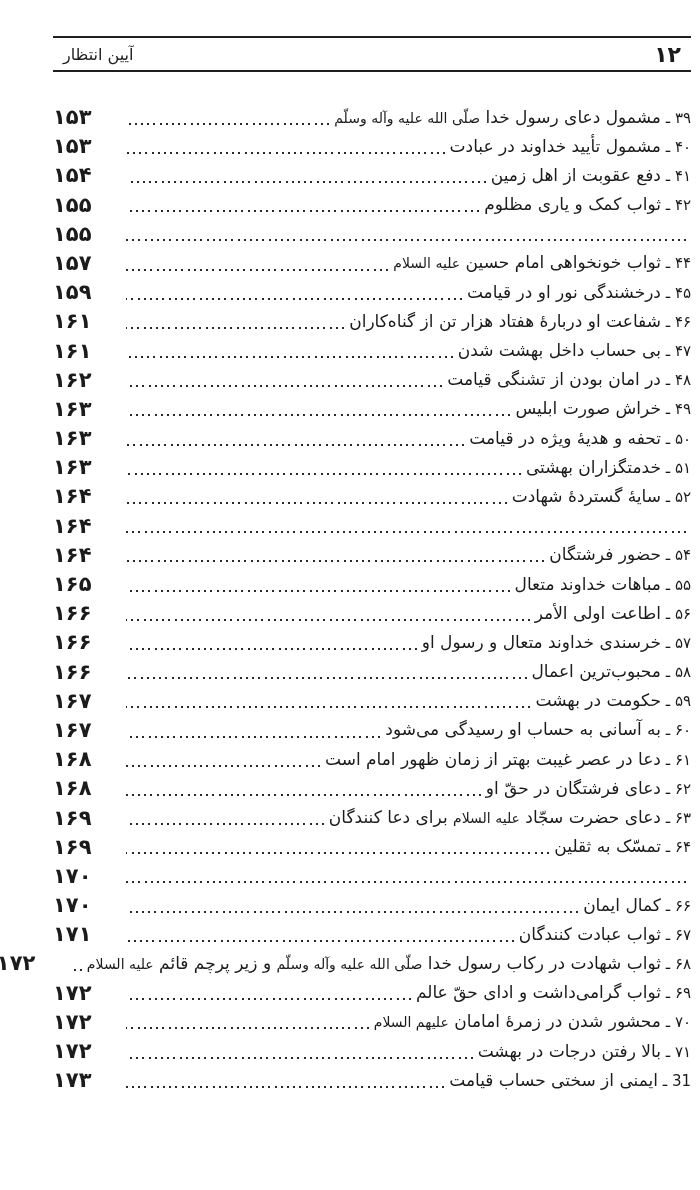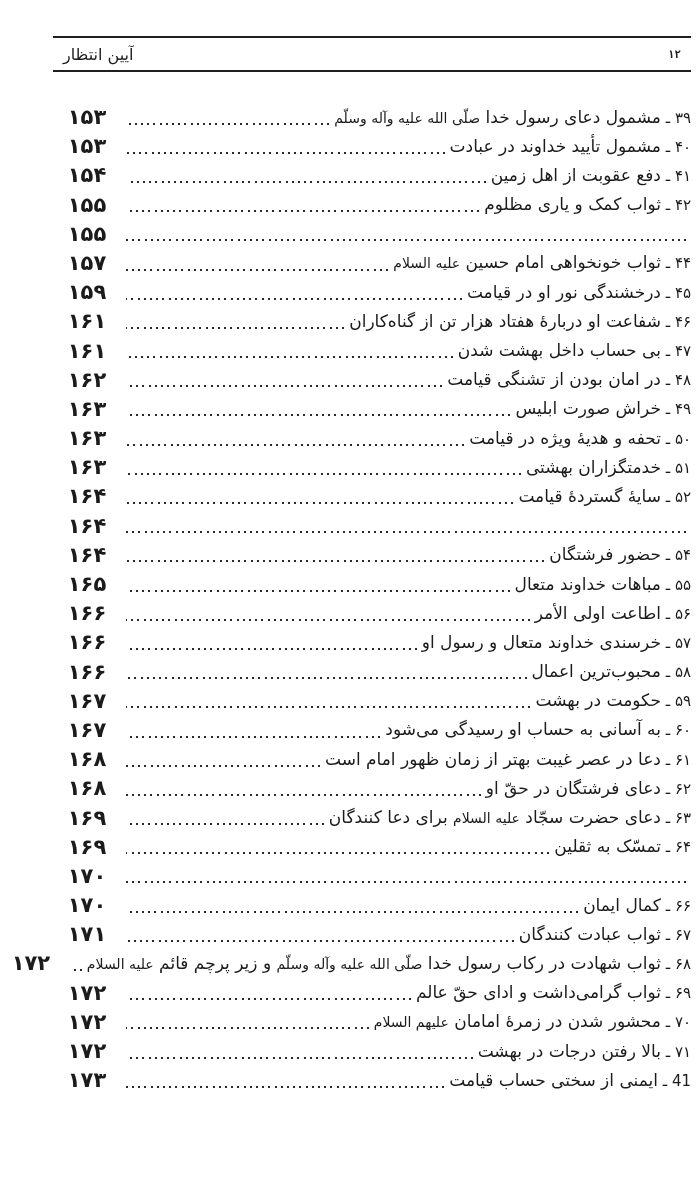--- a/index.html
+++ b/index.html
@@ -26,23 +26,22 @@
     align-items:center;
     height:32px;
     padding:0 10px;
   }
   .book-title{
     direction:rtl;
     font-size:16px;
     letter-spacing:.2px;
   }
   .folio{
-    font-size:11px;
+    font-size:22px;
     font-weight:600;
-    font-family:Liberation Mono, monospace;
   }
   
   .toc{
     direction:rtl;
     margin-top:31px;
   }
   .row{
     display:flex;
     align-items:center;
     height:29.2px;
@@ -66,21 +65,21 @@
     min-width:12px;
     height:2px;
     margin:0 5px;
     position:relative;
     top:6px;
     background-image:repeating-linear-gradient(to left,#2a2a2a 0,#2a2a2a 2px,transparent 2px,transparent 6.2px);
   }
   .page-num{
     flex:0 0 68px;
     width:68px;
-    text-align:center;
+    text-align:left;
     direction:ltr;
     font-size:21px;
     font-weight:bold;
     letter-spacing:3px;
     line-height:29.2px;
   }
 </style>
 </head>
 <body>
 
@@ -153,21 +152,21 @@
     <span class="entry-text"><span class="entry-num">۵۰ ـ </span><span class="t">تحفه و هدیهٔ ویژه در قیامت</span></span>
     <span class="leader"></span>
     <span class="page-num">۱۶۳</span>
   </div>
       <div class="row">
     <span class="entry-text"><span class="entry-num">۵۱ ـ </span><span class="t">خدمتگزاران بهشتی</span></span>
     <span class="leader"></span>
     <span class="page-num">۱۶۳</span>
   </div>
       <div class="row">
-    <span class="entry-text"><span class="entry-num">۵۲ ـ </span><span class="t">سایهٔ گستردهٔ قیامت</span></span>
+    <span class="entry-text"><span class="entry-num">۵۲ ـ </span><span class="t">سایهٔ گستردهٔ شهادت</span></span>
     <span class="leader"></span>
     <span class="page-num">۱۶۴</span>
   </div>
       <div class="row">
     <span class="leader"></span>
     <span class="page-num">۱۶۴</span>
   </div>
       <div class="row">
     <span class="entry-text"><span class="entry-num">۵۴ ـ </span><span class="t">حضور فرشتگان</span></span>
     <span class="leader"></span>
@@ -251,18 +250,18 @@
     <span class="entry-text"><span class="entry-num">۷۰ ـ </span><span class="t">محشور شدن در زمرهٔ امامان </span><span class="hon">علیهم السلام</span></span>
     <span class="leader"></span>
     <span class="page-num">۱۷۲</span>
   </div>
       <div class="row">
     <span class="entry-text"><span class="entry-num">۷۱ ـ </span><span class="t">بالا رفتن درجات در بهشت</span></span>
     <span class="leader"></span>
     <span class="page-num">۱۷۲</span>
   </div>
       <div class="row">
-    <span class="entry-text"><span class="entry-num">41 ـ </span><span class="t">ایمنی از سختی حساب قیامت</span></span>
+    <span class="entry-text"><span class="entry-num">31 ـ </span><span class="t">ایمنی از سختی حساب قیامت</span></span>
     <span class="leader"></span>
     <span class="page-num">۱۷۳</span>
   </div>
     </div>
 </div>
 
 </body></html>

